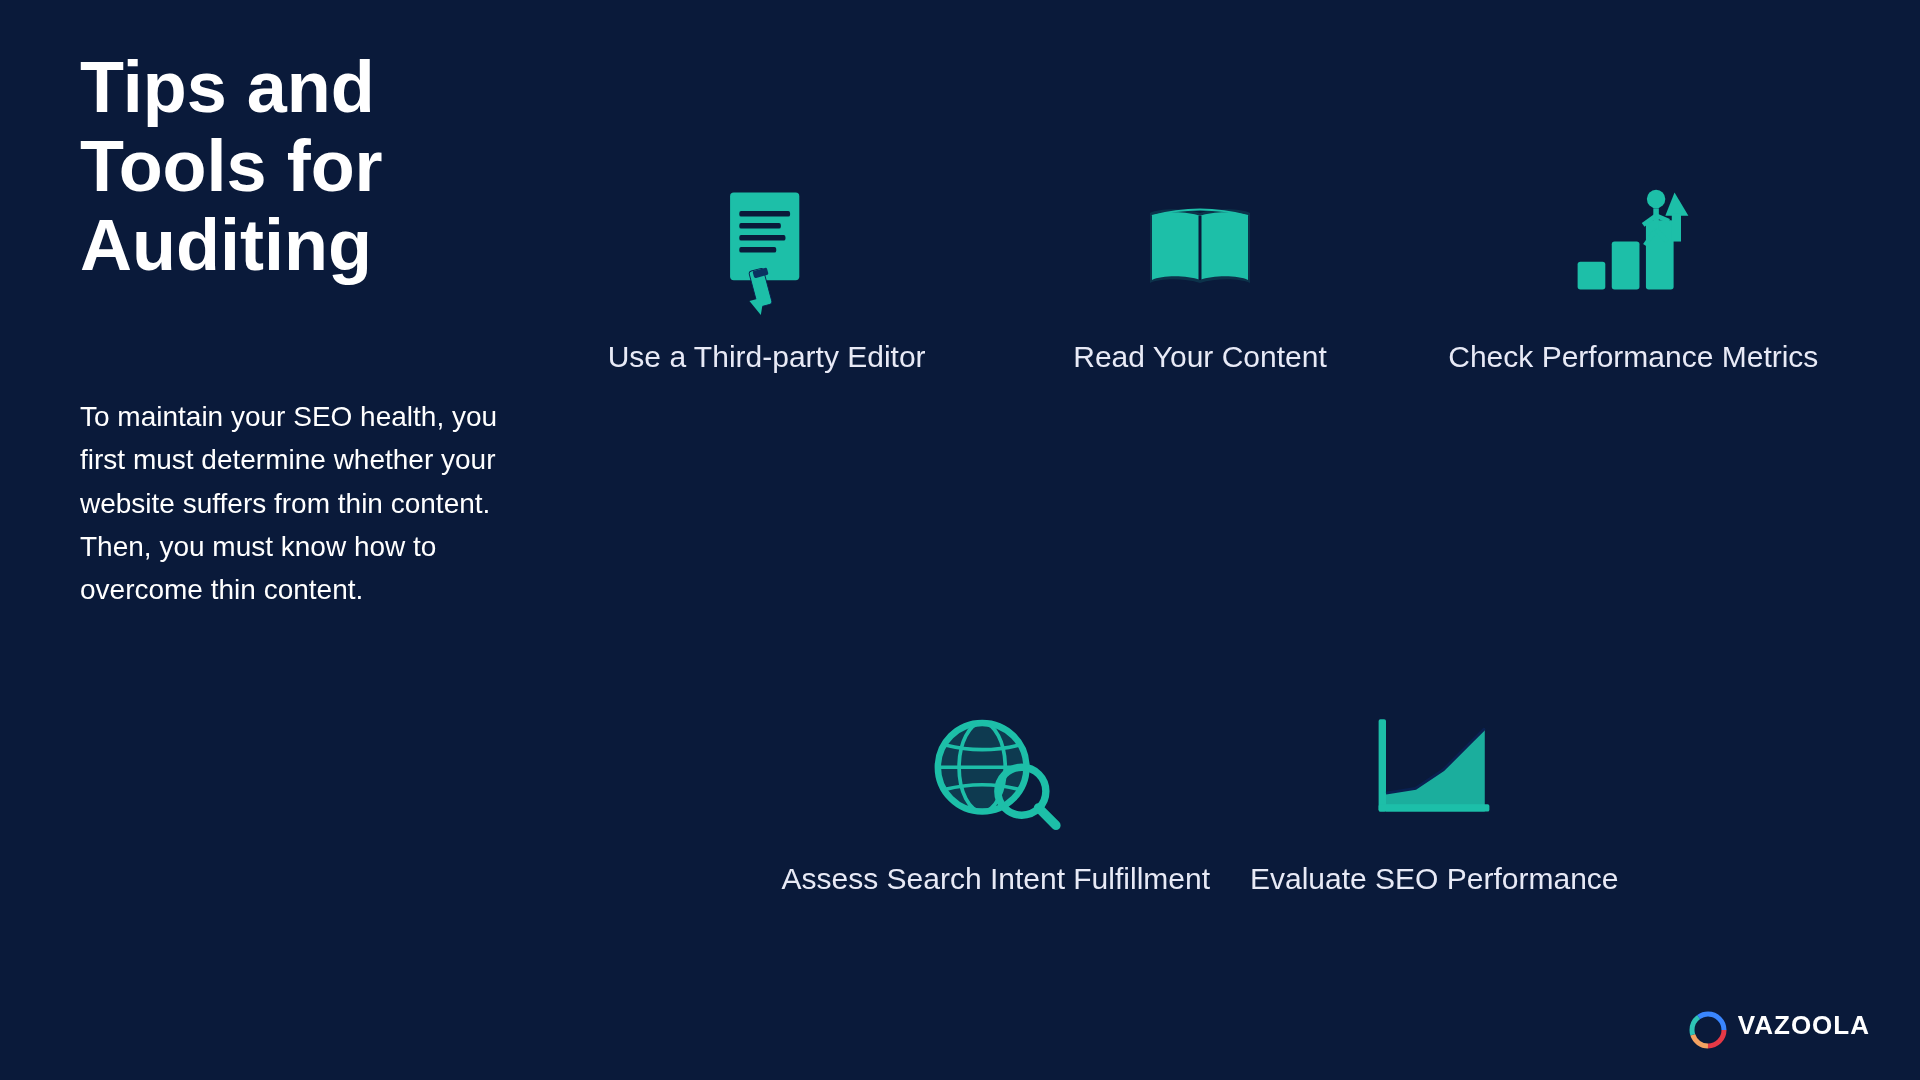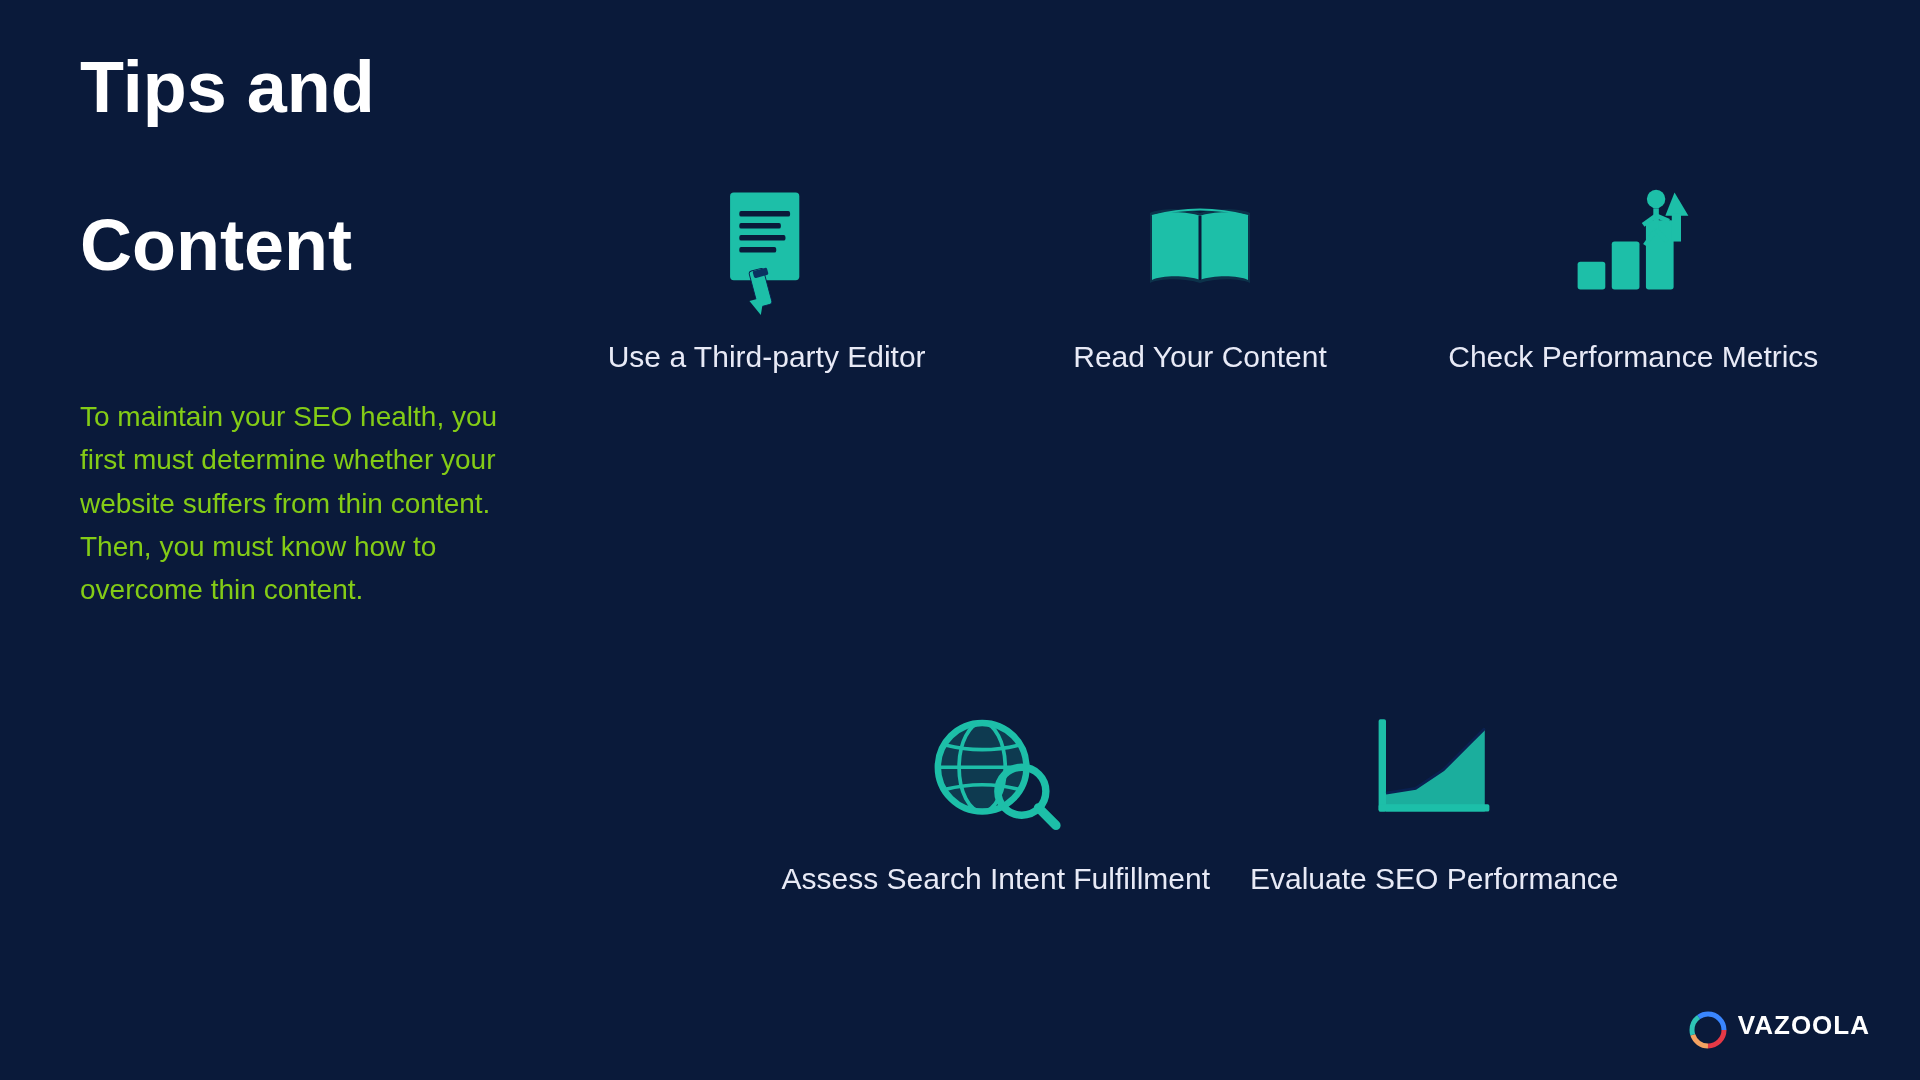--- a/index.html
+++ b/index.html
@@ -32,21 +32,21 @@
 
     .main-title {
       color: #ffffff;
       font-size: 72px;
       font-weight: 900;
       line-height: 1.1;
       margin-bottom: 30px;
     }
 
     .subtitle-text {
-      color: #84cc16;
+      color: #ffffff;
       font-size: 28px;
       font-weight: 400;
       line-height: 1.55;
     }
 
     
     .right-panel {
       flex: 1;
       display: grid;
       grid-template-columns: repeat(3, 1fr);
@@ -118,22 +118,22 @@
     }
   </style>
 </head>
 <body>
 
 <div class="container">
 
   <div class="left-panel">
     <h1 class="main-title">
       <span>Tips and</span><br>
-      <br>
-      <span>Content</span><br>
+      <span>Tools for</span><br>
+      <span>Auditing</span><br>
       <br>
     </h1>
     <p class="subtitle-text">To maintain your SEO health, you first must determine whether your website suffers from thin content. Then, you must know how to overcome thin content.</p>
   </div>
 
   <div class="right-panel">
 
     <div class="card">
       <div class="card-icon">
         <svg width="110" height="120" viewBox="0 0 110 130">

